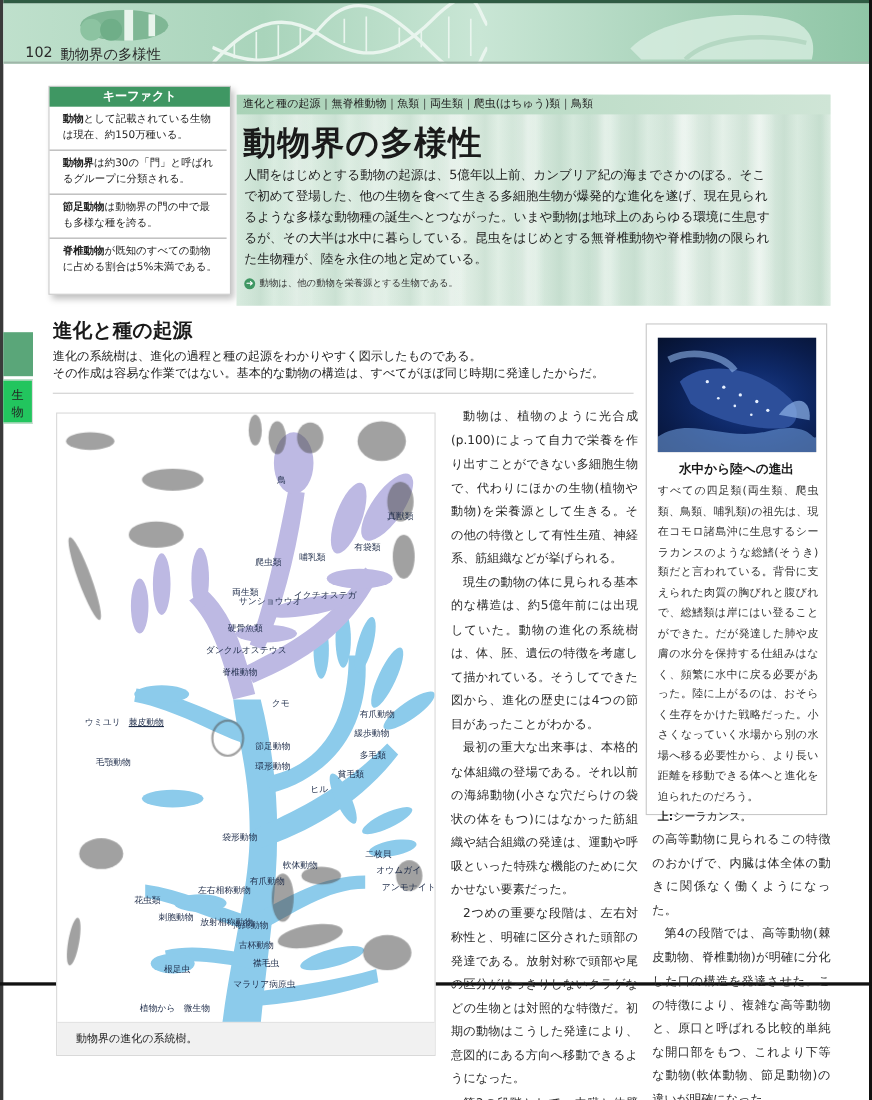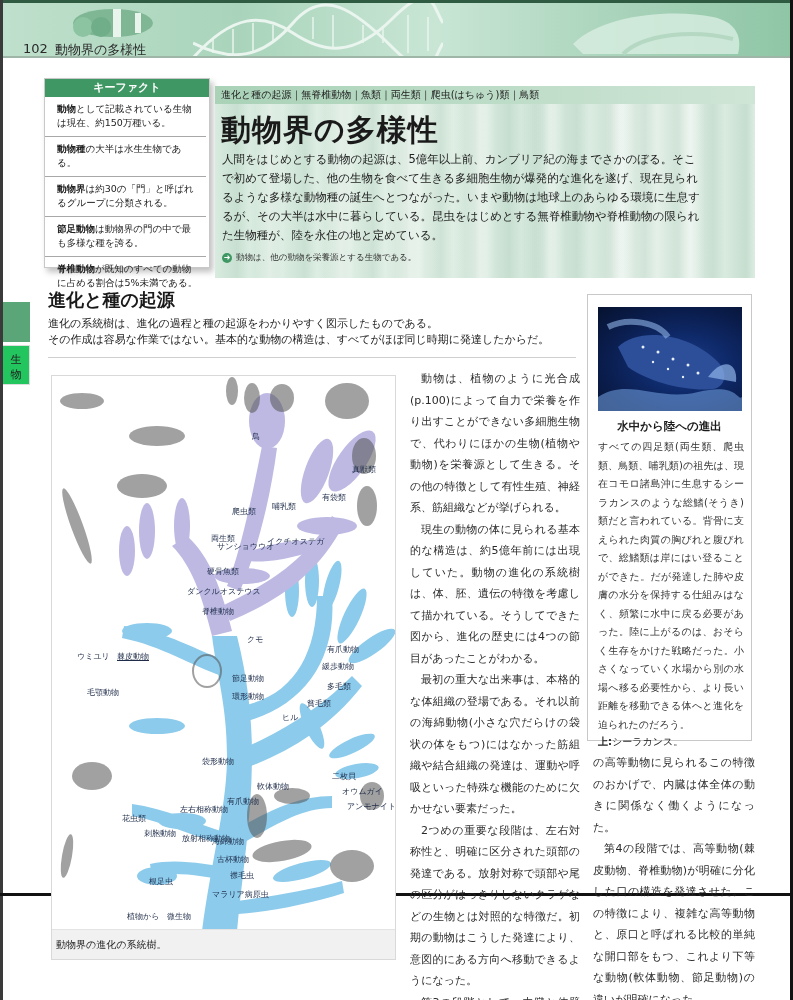--- a/index.html
+++ b/index.html
@@ -49,21 +49,21 @@
     font-size: 11px; line-height: 15px; text-align: center; padding-top: 6px; writing-mode: horizontal-tb; }
 
   
   .section-title { position: absolute; left: 48px; top: 288px; font-size: 18px; font-weight: bold; color: #1a1a1a; }
   .section-lead { position: absolute; left: 48px; top: 316px; width: 530px; font-size: 11px; line-height: 16px; color: #222; }
   .section-rule { position: absolute; left: 48px; top: 357px; width: 528px; height: 1px; background: #cfcfcf; }
 
   
   .diagram { position: absolute; left: 51px; top: 375px; width: 345px; height: 585px; border: 1px solid #d9d9d9; background: #fff; overflow: hidden; }
   .diagram svg { position: absolute; left: 0; top: 0; }
-  .diagram-caption { position: absolute; left: 0; bottom: 0; width: 100%; height: 30px; background: #f1f1f1; font-size: 10px; line-height: 30px; padding-left: 4px; color: #222; border-top: 1px solid #e3e3e3; }
+  .diagram-caption { position: absolute; left: 0; bottom: 0; width: 100%; height: 30px; background: #f1f1f1; font-size: 10px; line-height: 30px; padding-left: 17px; color: #222; border-top: 1px solid #e3e3e3; }
   .tlabel { position: absolute; font-size: 8px; color: #1f2d4a; white-space: nowrap; }
 
   
   .body-col { position: absolute; left: 410px; top: 368px; width: 170px; font-size: 11px; line-height: 21.5px; color: #2a2a2a; text-align: justify; }
   .body-col p { text-indent: 1em; }
 
   
   .sidebox { position: absolute; left: 587px; top: 294px; width: 165px; height: 447px; border: 1px solid #c8c8c8; background: #fff; }
   .sidebox-img { position: absolute; left: 10px; top: 12px; width: 144px; height: 104px; overflow: hidden;
     background: radial-gradient(ellipse at 60% 55%, #1c3d8a 0%, #0f2a6a 35%, #0a1d4d 65%, #06122f 100%); }
@@ -112,21 +112,20 @@
       <path d="M10,35 C40,5 110,0 150,8 C170,12 180,25 175,45 L20,45 Z" fill="#d8ede1" opacity="0.8"></path>
       <path d="M60,45 C80,25 130,20 170,30" stroke="#b5d8c3" stroke-width="4" fill="none"></path>
     </svg>
     <span class="page-num">102</span>
     <span class="page-running-title">動物界の多様性</span>
   </div>
 
   <div class="keyfacts">
     <div class="keyfacts-head">キーファクト</div>
     <div class="keyfacts-item"><span class="kf-strong">動物</span><span>として記載されている生物は現在、約150万種いる。</span></div>
-    <div class="keyfacts-item"><span class="kf-strong">動物種</span><span>の大半は水生生物である。</span></div>
     <div class="keyfacts-item"><span class="kf-strong">動物界</span><span>は約30の「門」と呼ばれるグループに分類される。</span></div>
     <div class="keyfacts-item"><span class="kf-strong">節足動物</span><span>は動物界の門の中で最も多様な種を誇る。</span></div>
     <div class="keyfacts-item"><span class="kf-strong">脊椎動物</span><span>が既知のすべての動物に占める割合は5%未満である。</span></div>
   </div>
 
   <div class="intro">
     <div class="intro-trees"></div>
     <div class="topic-strip">進化と種の起源｜無脊椎動物｜魚類｜両生類｜爬虫(はちゅう)類｜鳥類</div>
     <h1 class="main-title">動物界の多様性</h1>
     <p class="intro-text">人間をはじめとする動物の起源は、5億年以上前、カンブリア紀の海までさかのぼる。そこで初めて登場した、他の生物を食べて生きる多細胞生物が爆発的な進化を遂げ、現在見られるような多様な動物種の誕生へとつながった。いまや動物は地球上のあらゆる環境に生息するが、その大半は水中に暮らしている。昆虫をはじめとする無脊椎動物や脊椎動物の限られた生物種が、陸を永住の地と定めている。</p>

